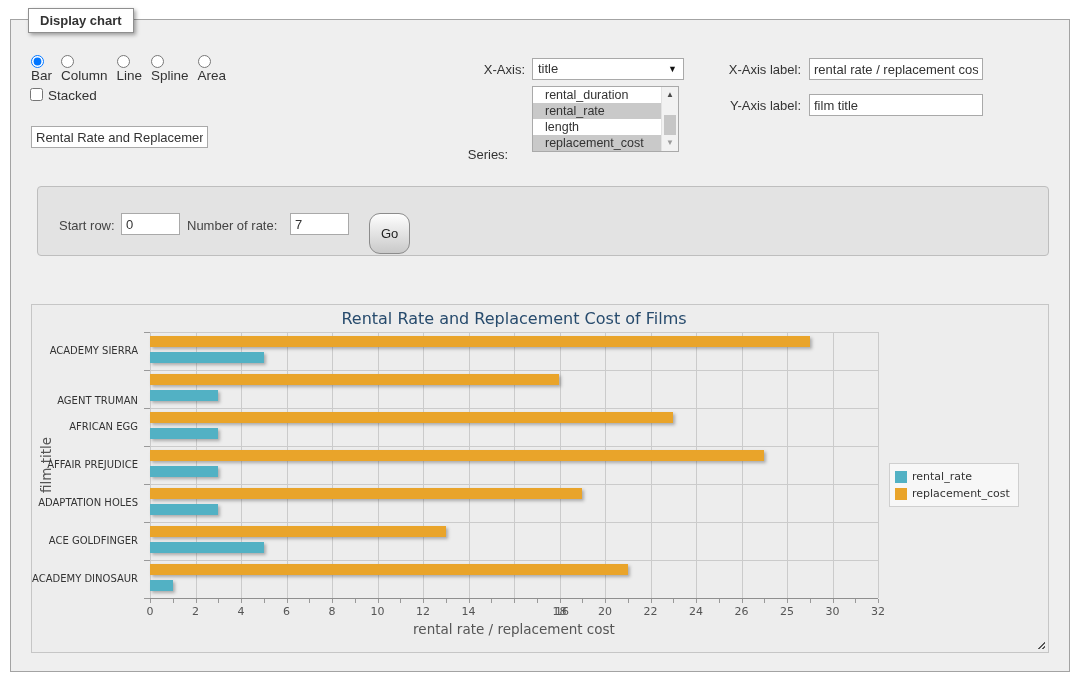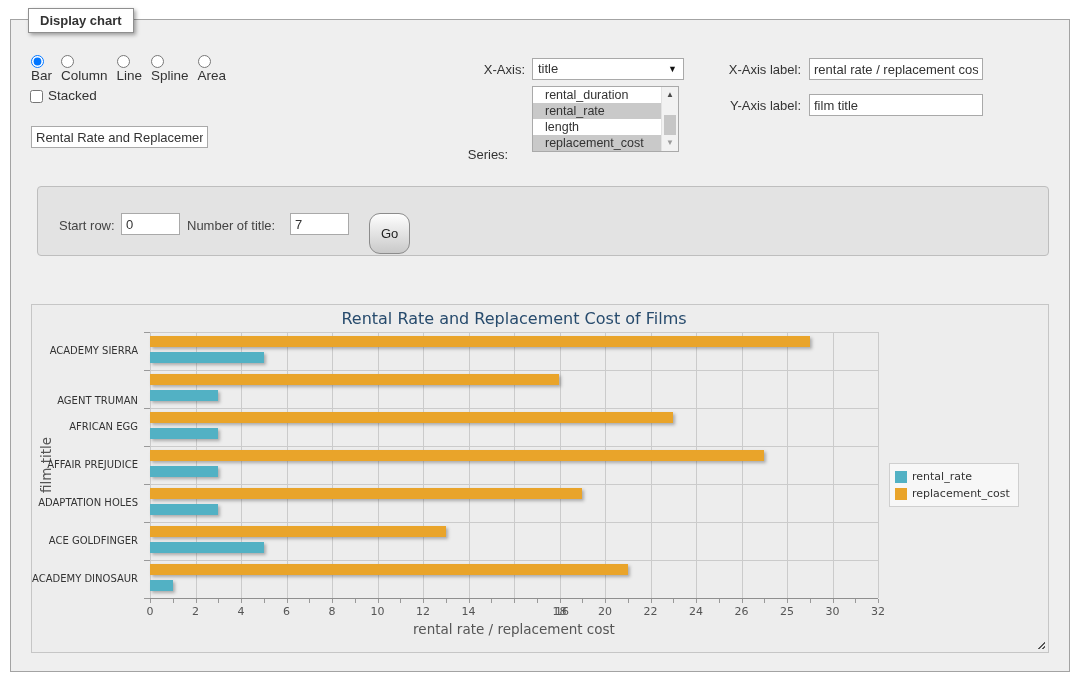--- a/index.html
+++ b/index.html
@@ -5,21 +5,21 @@
   html,body{margin:0;padding:0;background:#fff;}
   body{width:1081px;height:681px;position:relative;font-family:"Liberation Sans",sans-serif;font-size:13px;color:#333;overflow:hidden;}
 
   .fieldset{position:absolute;left:10px;top:19px;width:1058px;height:651px;background:#EFEFEF;border:1px solid #A3A3A3;}
   .legend-box{position:absolute;left:17px;top:-12px;background:#fff;border:1px solid #8F8F8F;padding:4px 11px;font-weight:bold;font-size:13px;color:#333;box-shadow:2px 2px 4px rgba(0,0,0,0.35);z-index:3;}
 
   
   .radio-row{position:absolute;left:20px;top:35px;display:flex;align-items:center;font-size:13.5px;}
   .radio-opt{display:flex;align-items:flex-start;margin-right:9px;flex-direction:column;}
   .radio-opt input{margin:0 4px 0 0;}
-  .stacked-row{position:absolute;left:19px;top:68px;display:flex;align-items:flex-end;font-size:13.5px;}
+  .stacked-row{position:absolute;left:19px;top:68px;display:flex;align-items:flex-start;font-size:13.5px;}
   .stacked-row input{margin:0 5px 0 0;}
   input.text{border:1px solid #A9A9A9;background:#fff;font-size:13px;color:#333;padding:2px 4px;font-family:"Liberation Sans",sans-serif;height:16px;}
   .title-input{position:absolute;left:20px;top:106px;width:167px;}
 
   .lbl{position:absolute;color:#333;}
   .xaxis-lbl{left:440px;top:42px;width:74px;text-align:right;}
   .series-lbl{left:440px;top:127px;width:74px;text-align:center;}
   .xlabel-lbl{left:660px;top:42px;width:130px;text-align:right;}
   .ylabel-lbl{left:660px;top:78px;width:130px;text-align:right;}
 
@@ -129,21 +129,21 @@
 
   <div class="lbl xlabel-lbl">X-Axis label:</div>
   <input class="text xlabel-input" type="text" value="rental rate / replacement cost" style="">
 
   <div class="lbl ylabel-lbl">Y-Axis label:</div>
   <input class="text ylabel-input" type="text" value="film title" style="">
 
   <div class="rows-panel">
     <div class="lbl start-lbl">Start row:</div>
     <input class="text start-input" type="text" value="0" style="">
-    <div class="lbl num-lbl">Number of title:</div>
+    <div class="lbl num-lbl">Number of rate:</div>
     <input class="text num-input" type="text" value="7" style="">
     <button class="go-btn">Go</button>
   </div>
 
   <div class="chart-panel">
     <div class="chart-title">Rental Rate and Replacement Cost of Films</div>
     <div class="y-title">film title</div>
     <div class="cat-labels">
         <div class="cat-label" style="top: 13px;">ACADEMY SIERRA</div>
         <div class="cat-label" style="top: 51px; margin-top: 12px;">AGENT TRUMAN</div>

